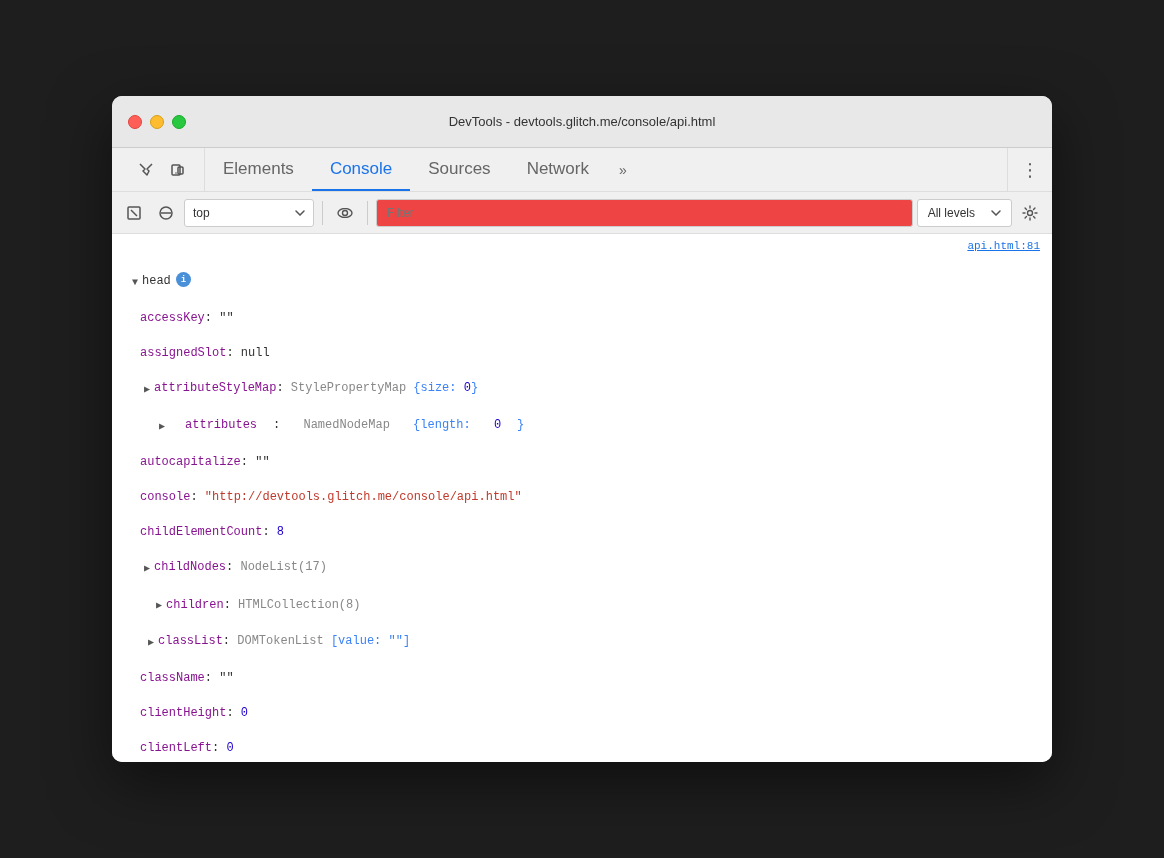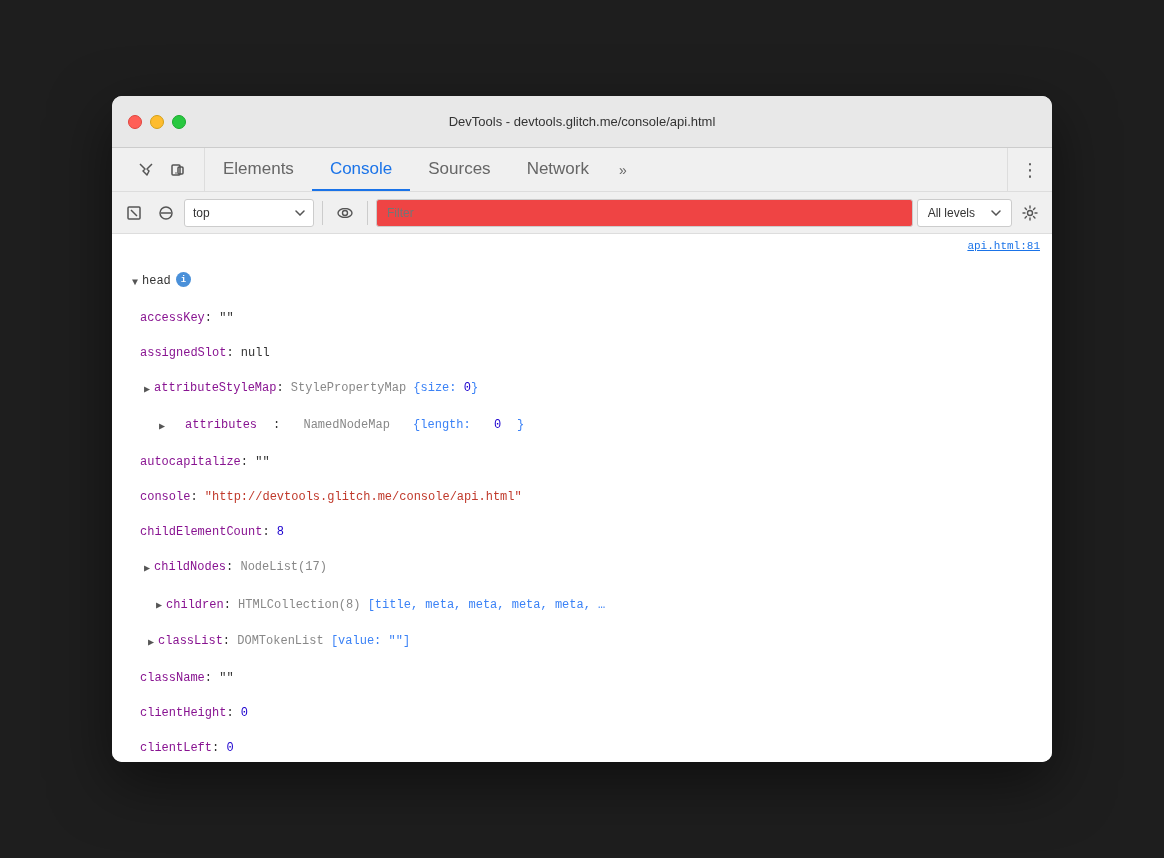--- a/index.html
+++ b/index.html
@@ -472,21 +472,20 @@
       <span class="prop-key">childNodes</span>
       <span class="prop-colon">:&nbsp;</span>
       <span class="prop-type">NodeList(17)&nbsp;</span>
     </div>
 
     <div class="console-row indent1" style="padding-left: 44px; align-items: center;">
       <span class="expand-arrow collapsed"></span>
       <span class="prop-key">children</span>
       <span class="prop-colon">:&nbsp;</span>
       <span class="prop-type">HTMLCollection(8)&nbsp;</span>
-      <span class="prop-bracket">[title, meta, meta, meta, meta,&nbsp;…</span>
     </div>
 
     <div class="console-row indent1" style="padding-left: 36px;">
       <span class="expand-arrow collapsed"></span>
       <span class="prop-key">classList</span>
       <span class="prop-colon">:&nbsp;</span>
       <span class="prop-type">DOMTokenList&nbsp;</span>
       <span class="prop-bracket">[value:&nbsp;""]</span>
     </div>
 

